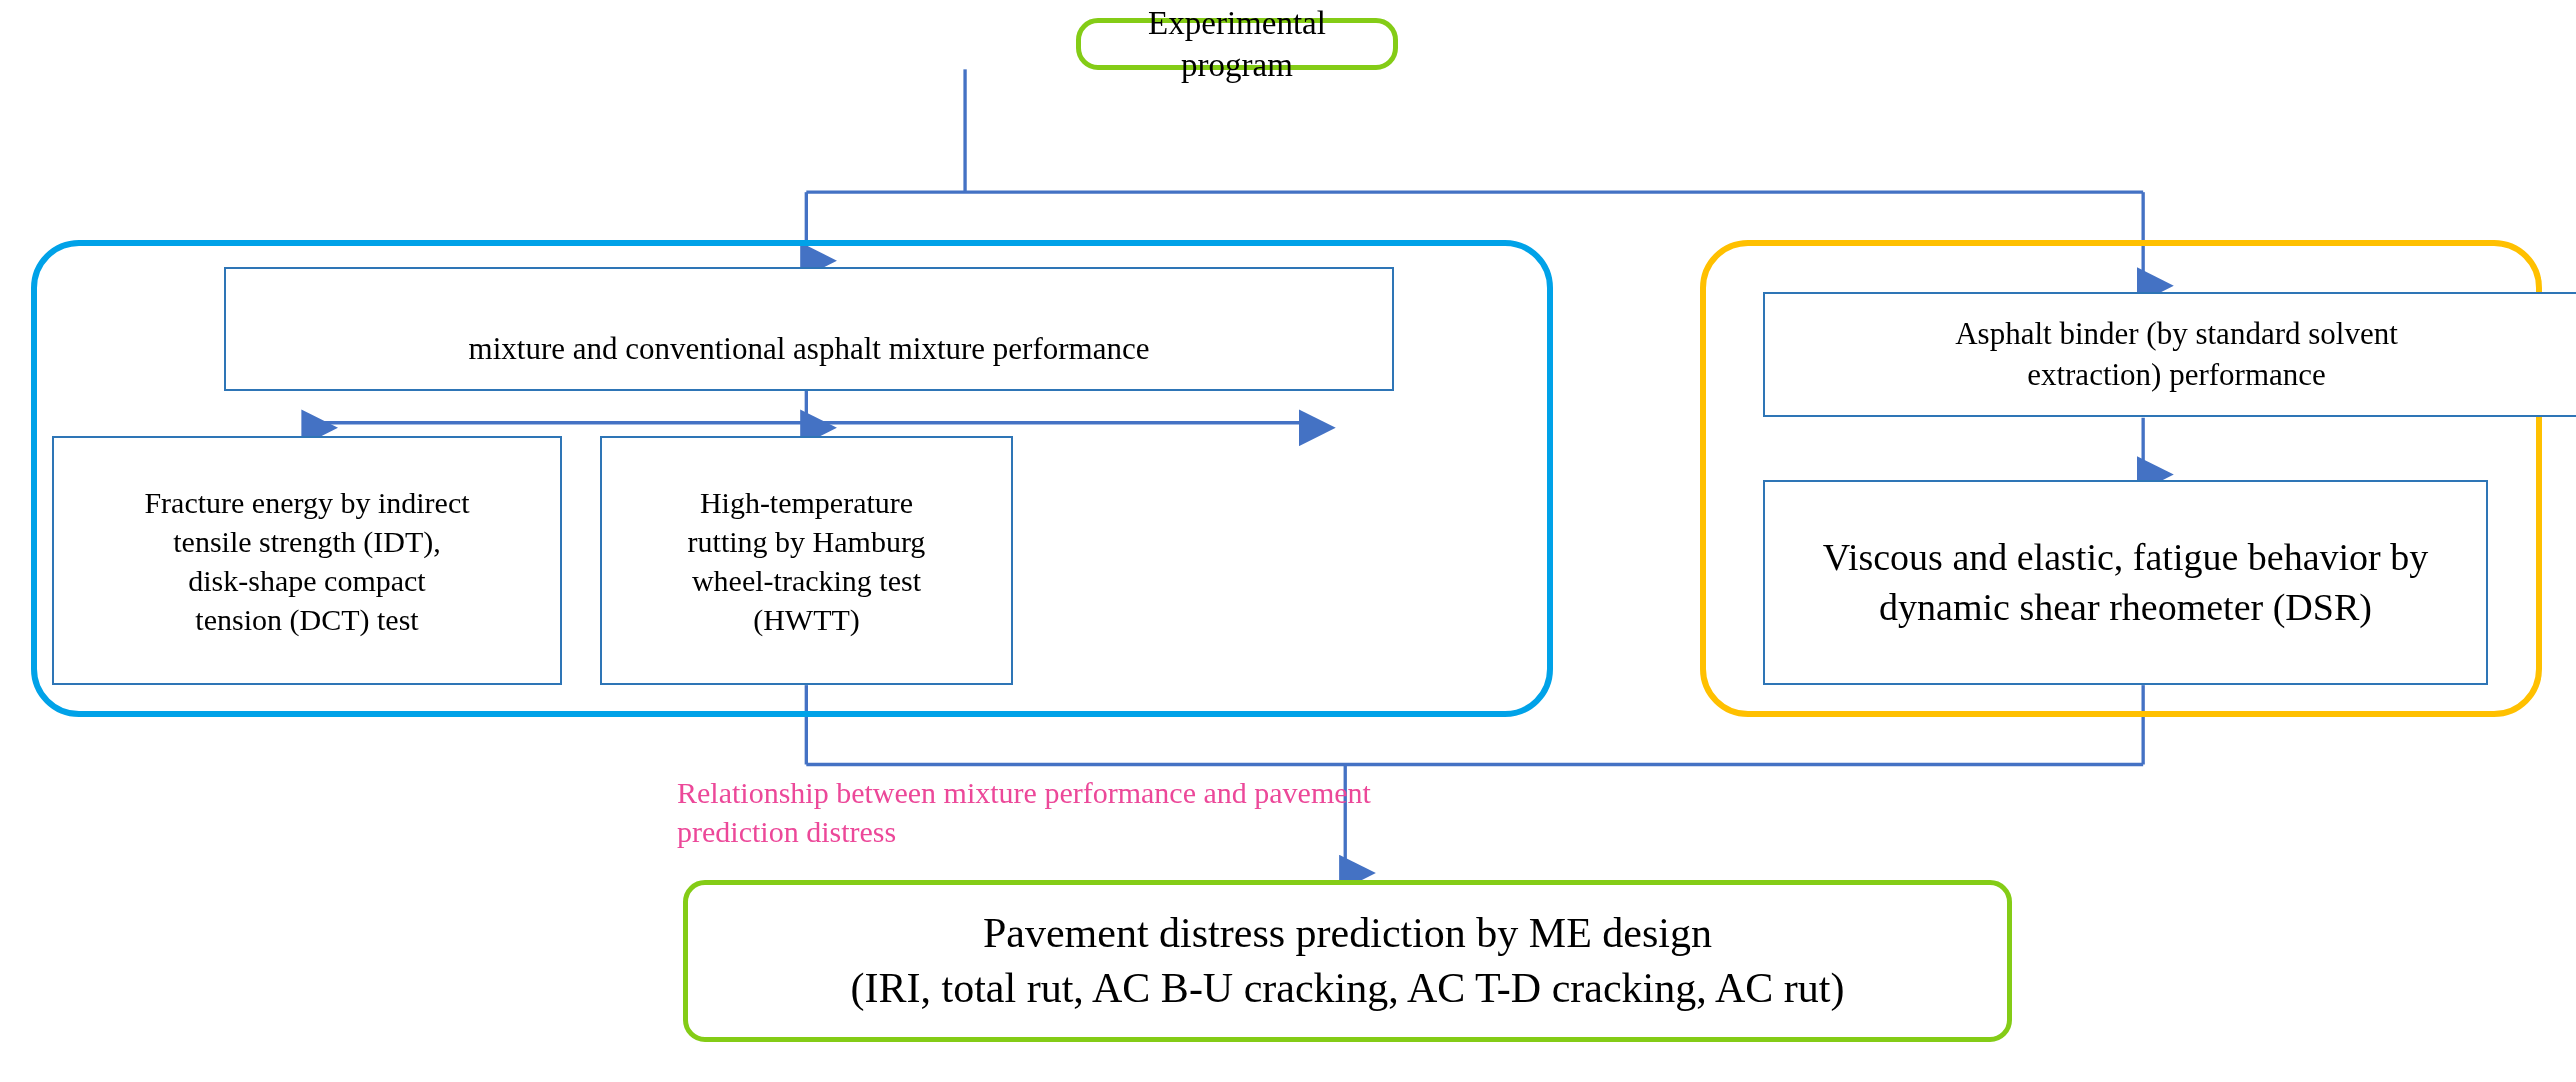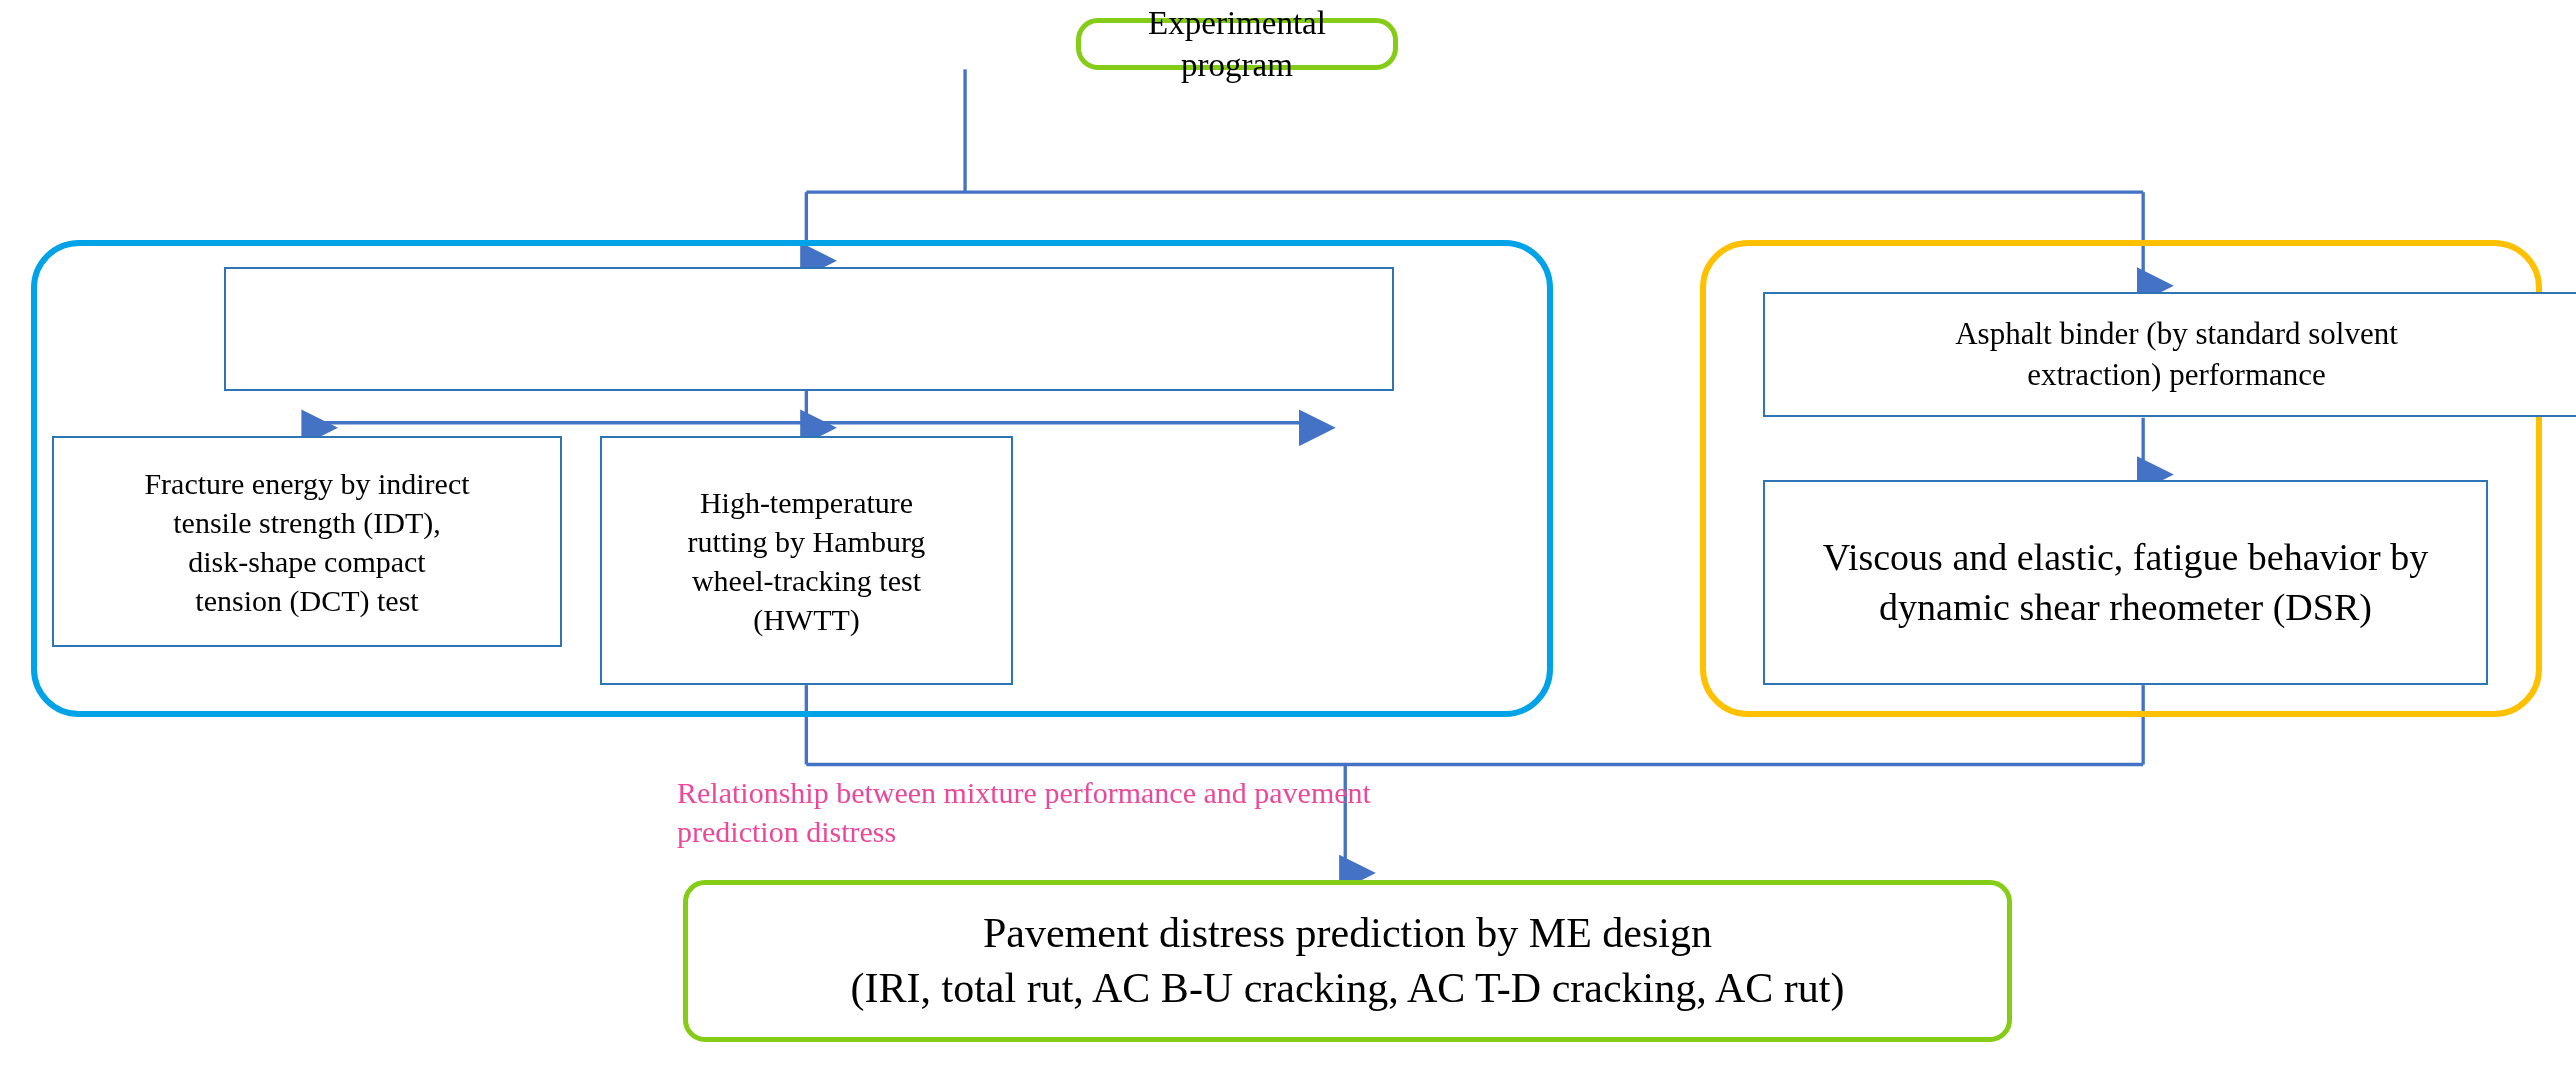--- a/index.html
+++ b/index.html
@@ -100,24 +100,25 @@
     <span class="txt">Experimental program</span>
   </div>
 
   <div class="group group-cyan" style="left:31px; top:240px; width:1522px; height:477px;"></div>
 
   <div class="group group-yellow" style="left:1700px; top:240px; width:842px; height:477px;"></div>
 
   <div class="node rect" style="left:224px; top:267px; width:1170px; height:124px; font-size:31px;">
     <span class="txt">
       <br>
+      <span>mixture and conventional asphalt mixture performance</span>
     </span>
   </div>
 
-  <div class="node rect" style="left:52px; top:436px; width:510px; height:211px; font-size:30px;">
+  <div class="node rect" style="left:52px; top:436px; width:510px; height:249px; font-size:30px;">
     <span class="txt">
       <span>Fracture energy by indirect</span><br>
       <span>tensile strength (IDT),</span><br>
       <span>disk-shape compact</span><br>
       <span>tension (DCT) test</span>
     </span>
   </div>
 
   <div class="node rect" style="left:600px; top:436px; width:413px; height:249px; font-size:30px;">
     <span class="txt">

